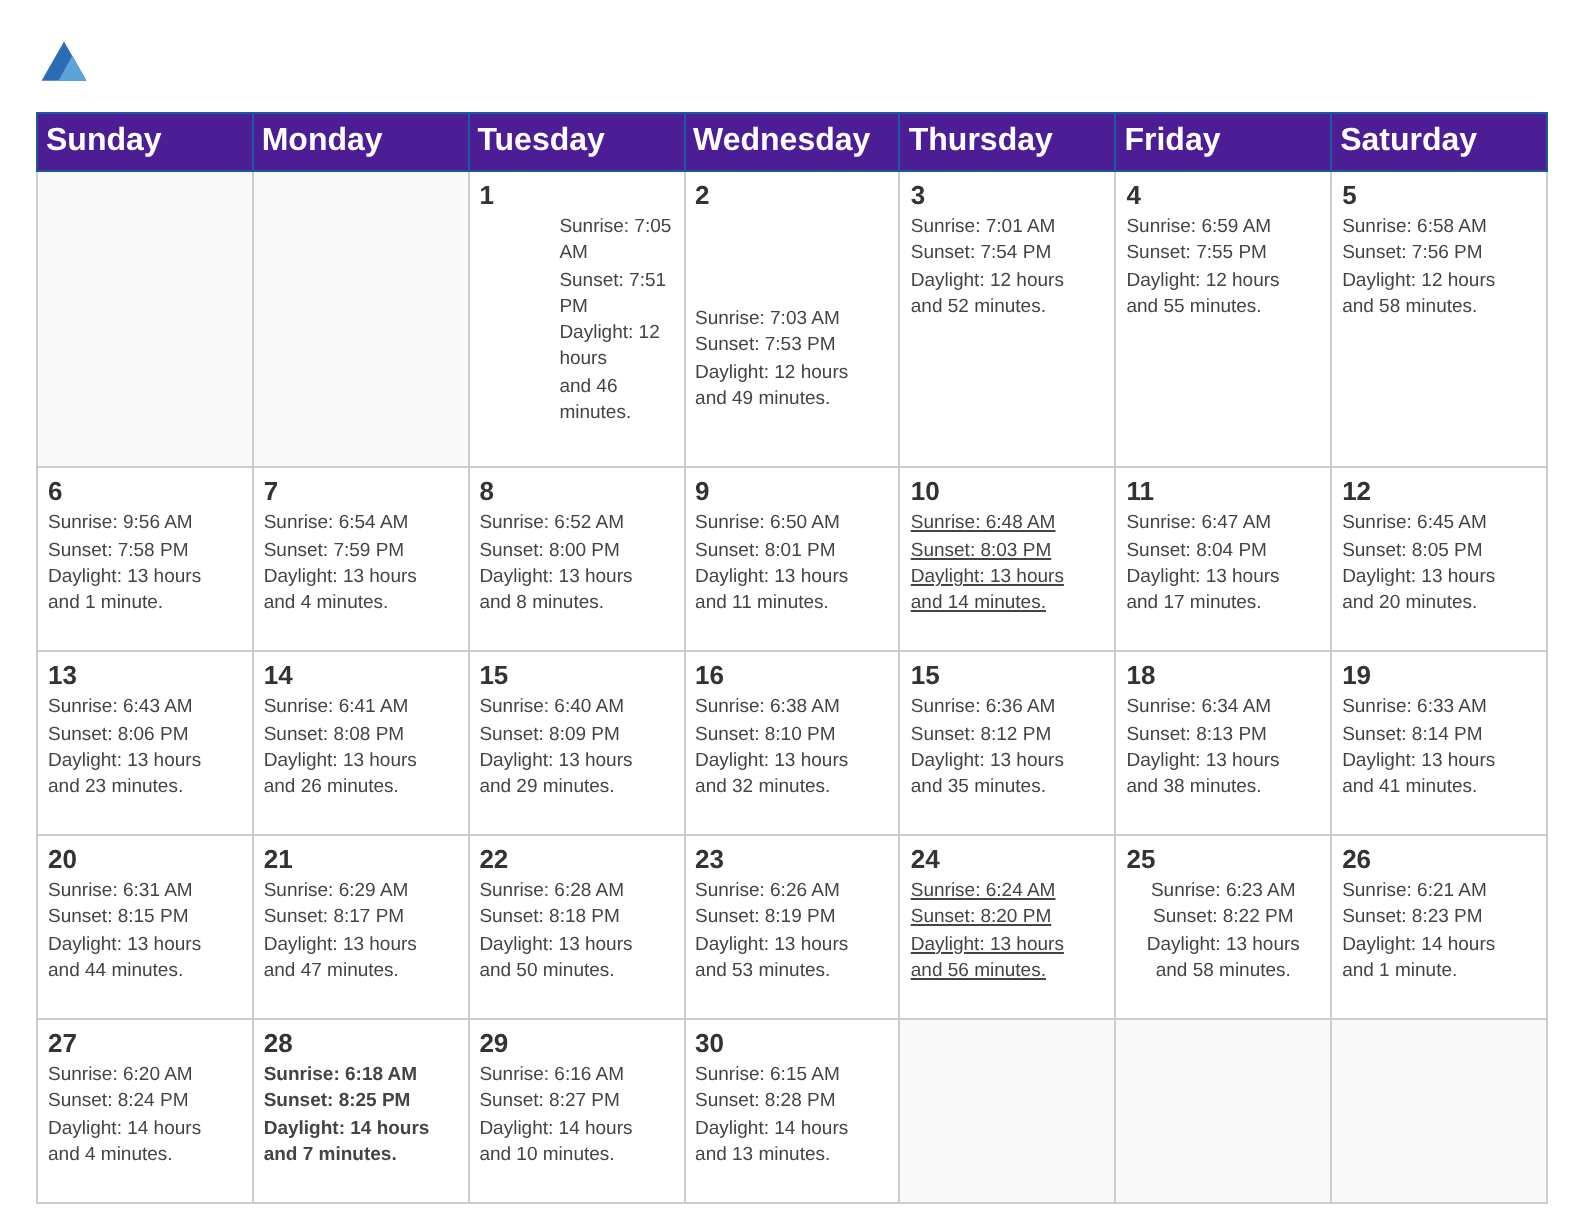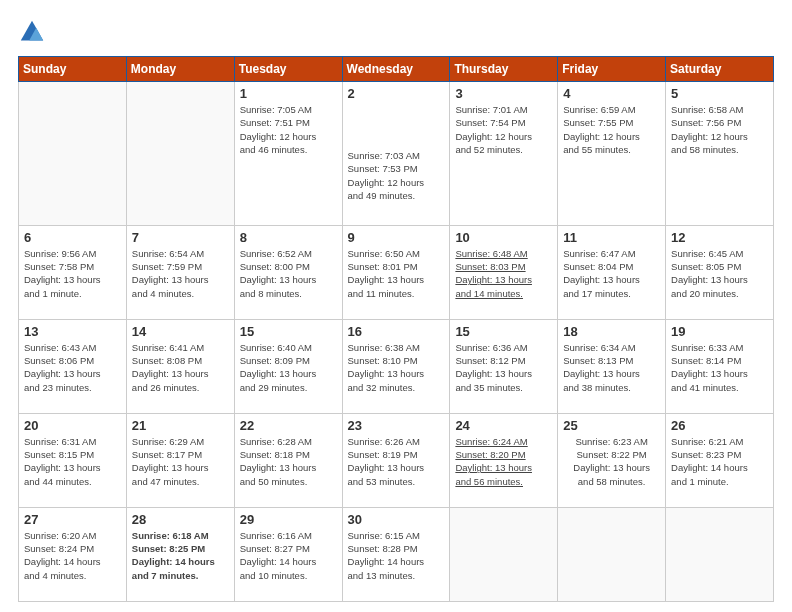--- a/index.html
+++ b/index.html
@@ -60,23 +60,23 @@
       color: #555;
     }
     .calendar {
       flex: 1;
       border: 1px solid #ccc;
       border-collapse: collapse;
       width: 100%;
       table-layout: fixed;
     }
     .calendar th {
-      background: #c2410c;
+      background: #4c1d95;
       color: #fff;
-      font-size: 12px;
+      font-size: 16px;
       font-weight: bold;
       padding: 5px 4px;
       text-align: left;
       border: 1px solid #1a5aa0;
     }
     .calendar td {
       border: 1px solid #ccc;
       vertical-align: top;
       padding: 4px 5px;
       font-size: 10px;
@@ -132,21 +132,21 @@
           <th>Friday</th>
           <th>Saturday</th>
         </tr>
     </thead>
     <tbody id="calendar-body">
     <tr>
           <td class="empty"></td>
           <td class="empty"></td>
           <td>
             <span class="day-num">1</span>
-            <div class="day-info" style="white-space: pre-line;">Sunrise: 7:05 AM
+            <div class="day-info" style="white-space: pre-line; margin-left: 40px;">Sunrise: 7:05 AM
 Sunset: 7:51 PM
 Daylight: 12 hours
 and 46 minutes.</div>
           </td>
           <td>
             <span class="day-num">2</span>
             <div class="day-info" style="white-space: pre-line; margin-top: 48px;">Sunrise: 7:03 AM
 Sunset: 7:53 PM
 Daylight: 12 hours
 and 49 minutes.</div>

